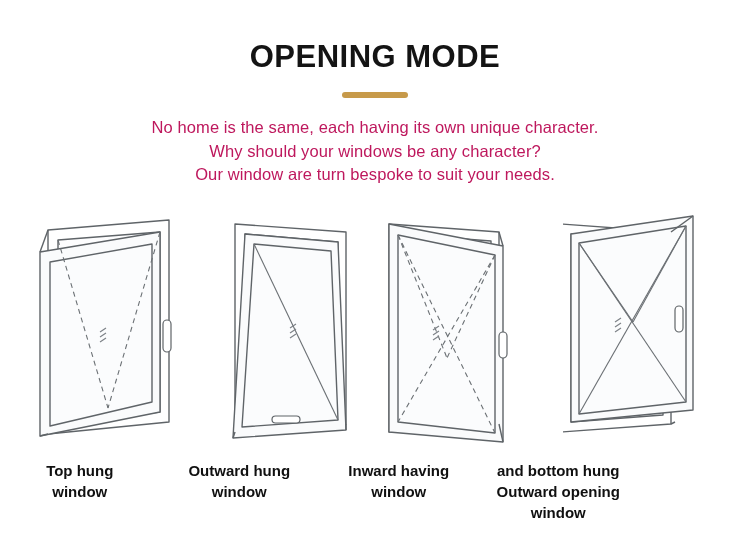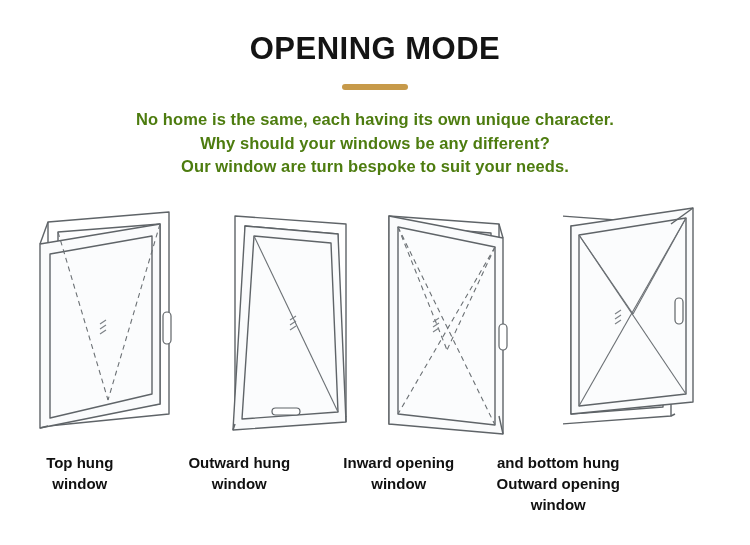--- a/index.html
+++ b/index.html
@@ -19,40 +19,39 @@
     width: 750px;
     height: 545px;
     box-sizing: border-box;
   }
   .title {
     text-align: center;
     font-size: 31px;
     font-weight: bold;
     letter-spacing: 0.5px;
     color: #141414;
-    margin: 4px;
+    margin: 12px;
     padding-top: 28px;
     line-height: 1.1;
   }
   .rule {
     width: 66px;
     height: 6px;
     background: #c79a4a;
     border-radius: 3px;
     margin: 18px auto 0 auto;
   }
   .subtitle {
     text-align: center;
     font-size: 16.5px;
-    color: #4d7c0f;
+    color: #be185d;
     line-height: 1.42;
     margin: 18px auto 0 auto;
     width: 640px;
     letter-spacing: 0.1px;
-    font-weight: bold;
   }
   .subtitle .line {
     display: block;
   }
   .figures {
     position: absolute;
     top: 198px;
     left: 0;
     width: 750px;
     height: 240px;
@@ -93,21 +92,21 @@
 <body>
 
 <div class="page">
 
   <h1 class="title">OPENING MODE</h1>
 
   <div class="rule"></div>
 
   <div class="subtitle">
     <span class="line">No home is the same, each having its own unique character.</span>
-    <span class="line">Why should your windows be any different?</span>
+    <span class="line">Why should your windows be any character?</span>
     <span class="line">Our window are turn bespoke to suit your needs.</span>
   </div>
 
   <div class="figures">
 
     <div class="fig-cell">
       <svg width="187" height="240" viewBox="0 0 187 240">
         <g fill="none" stroke="#5f6468" stroke-width="1.4" stroke-linejoin="round">
 
           <polygon points="48,20 169,10 169,212 48,224" fill="#ffffff"></polygon>
@@ -234,21 +233,21 @@
   <div class="captions">
     <div class="cap-cell">
       <span class="cline">Top hung</span>
       <span class="cline">window</span>
     </div>
     <div class="cap-cell">
       <span class="cline">Outward hung</span>
       <span class="cline">window</span>
     </div>
     <div class="cap-cell">
-      <span class="cline">Inward opening</span>
+      <span class="cline">Inward having</span>
       <span class="cline">window</span>
     </div>
     <div class="cap-cell">
       <span class="cline">and bottom hung</span>
       <span class="cline">Outward opening</span>
       <span class="cline">window</span>
     </div>
   </div>
 
 </div>

